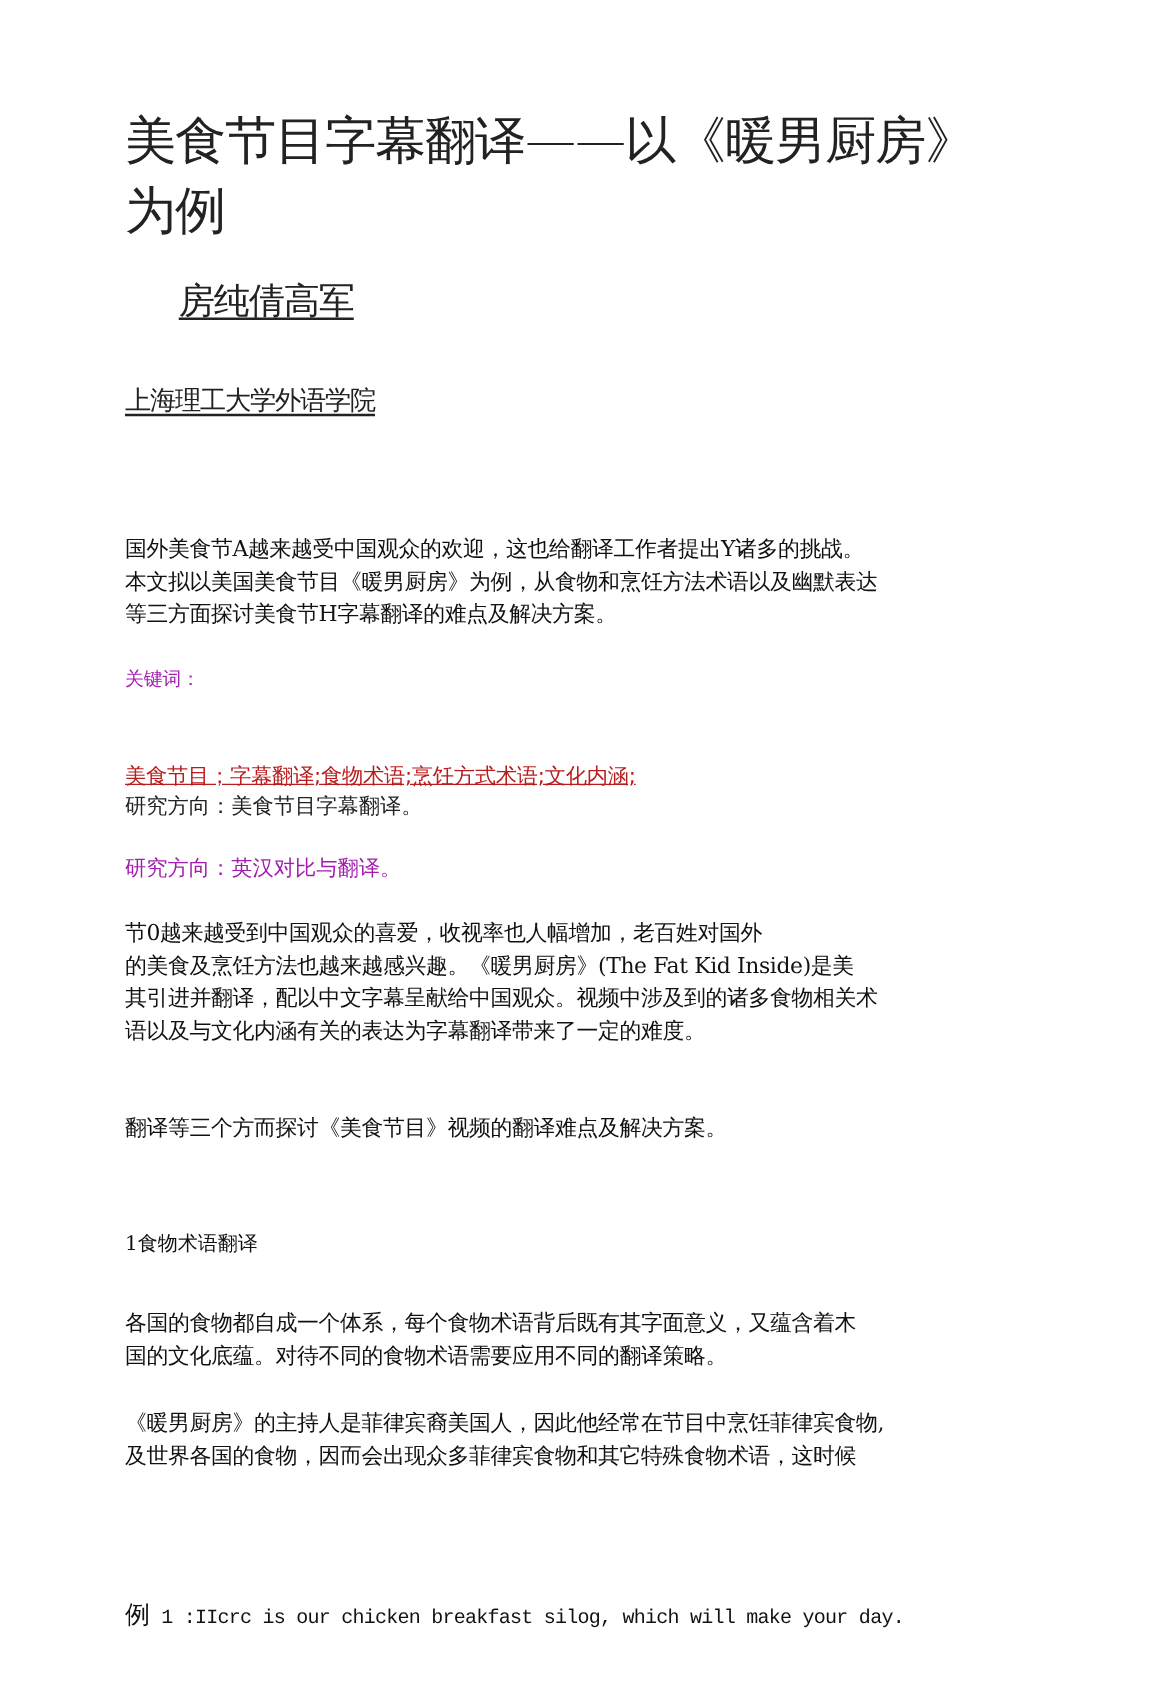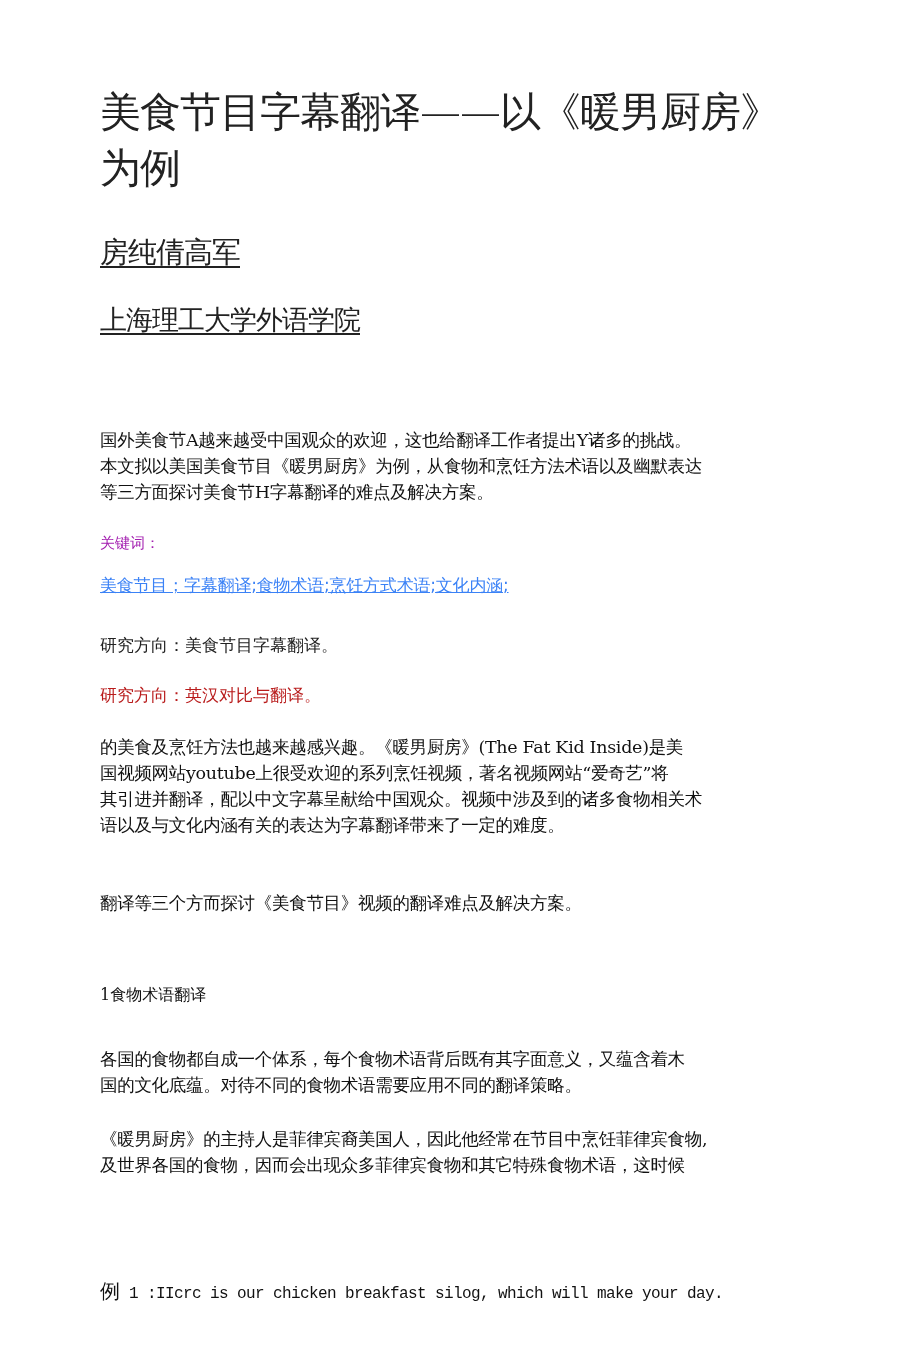--- a/index.html
+++ b/index.html
@@ -7,34 +7,34 @@
       width: 920px; height: 1361px; position: relative; overflow: hidden;
       font-family: "DejaVu Serif", "Liberation Serif", serif; color: #111;
     }
     .abs { position: absolute; left: 100px; white-space: nowrap; }
     .title {
       top: 84px; font-family: "DejaVu Sans", "Liberation Sans", sans-serif;
       font-size: 41px; line-height: 56px; font-weight: 300; color: #222; letter-spacing: -1px;
     }
     .title span { display: block; }
     .author {
-      top: 232px; font-family: "DejaVu Sans", "Liberation Sans", sans-serif;
-      font-size: 29px; line-height: 40px; text-decoration: underline; text-underline-offset: 4px; color: #222; letter-spacing: -1px;
+      top: 220px; font-family: "DejaVu Sans", "Liberation Sans", sans-serif;
+      font-size: 29px; line-height: 40px; text-decoration: underline; text-underline-offset: 4px; color: #222; letter-spacing: -1px; margin-left: 43px;
     }
     .affil {
       top: 300px; font-family: "DejaVu Sans", "Liberation Sans", sans-serif;
-      font-size: 27px; line-height: 40px; text-decoration: underline; text-underline-offset: 4px; color: #222; letter-spacing: -1px;
+      font-size: 21px; line-height: 40px; text-decoration: underline; text-underline-offset: 4px; color: #222; letter-spacing: -1px;
     }
     .para { font-size: 17.5px; line-height: 26px; color: #111; letter-spacing: -0.3px; }
     .para span { display: block; }
     .abstract { top: 427px; }
     .kw-label { top: 532px; font-size: 15px; line-height: 22px; color: #a21caf; font-family: "DejaVu Sans", "Liberation Sans", sans-serif; }
-    .keywords { top: 572px; font-size: 17px; line-height: 26px; text-decoration: underline; color: #3b82f6; font-family: "DejaVu Sans", "Liberation Sans", sans-serif; letter-spacing: -0.2px; }
+    .keywords { top: 608px; font-size: 17px; line-height: 26px; text-decoration: underline; color: #b91c1c; font-family: "DejaVu Sans", "Liberation Sans", sans-serif; letter-spacing: -0.2px; }
     .dir1 { top: 632px; font-size: 17px; line-height: 26px; color: #222; font-family: "DejaVu Sans", "Liberation Sans", sans-serif; }
-    .dir2 { top: 682px; font-size: 17px; line-height: 26px; color: #b91c1c; font-family: "DejaVu Sans", "Liberation Sans", sans-serif; }
+    .dir2 { top: 682px; font-size: 17px; line-height: 26px; color: #a21caf; font-family: "DejaVu Sans", "Liberation Sans", sans-serif; }
     .intro { top: 734px; }
     .intro2 { top: 890px; }
     .section { top: 980px; font-size: 16px; line-height: 30px; color: #111; }
     .p3 { top: 1046px; }
     .p4 { top: 1126px; }
     .example { top: 1230px; font-size: 17px; line-height: 26px; font-family: "DejaVu Serif", "Liberation Serif", serif; letter-spacing: 0px; margin-top: 48px; }
     .example .ex-label { font-size: 20px; }
     .example .ex-text { font-family: "Liberation Mono", "DejaVu Sans Mono", monospace; font-size: 16px; letter-spacing: -0.6px; }
   </style>
 </head>
@@ -57,22 +57,22 @@
 
 <div class="abs kw-label">关键词：</div>
 
 <div class="abs keywords">美食节目；字幕翻译;食物术语;烹饪方式术语;文化内涵;</div>
 
 <div class="abs dir1">研究方向：美食节目字幕翻译。</div>
 
 <div class="abs dir2">研究方向：英汉对比与翻译。</div>
 
 <div class="abs para intro">
+  <span>节0越来越受到中国观众的喜爱，收视率也人幅增加，老百姓对国外</span>
   <span>的美食及烹饪方法也越来越感兴趣。《暖男厨房》(The Fat Kid Inside)是美</span>
-  <span>国视频网站youtube上很受欢迎的系列烹饪视频，著名视频网站“爱奇艺”将</span>
   <span>其引进并翻译，配以中文字幕呈献给中国观众。视频中涉及到的诸多食物相关术</span>
   <span>语以及与文化内涵有关的表达为字幕翻译带来了一定的难度。</span>
 </div>
 
 <div class="abs para intro2">
   <span>翻译等三个方而探讨《美食节目》视频的翻译难点及解决方案。</span>
 </div>
 
 <div class="abs section">1食物术语翻译</div>
 

